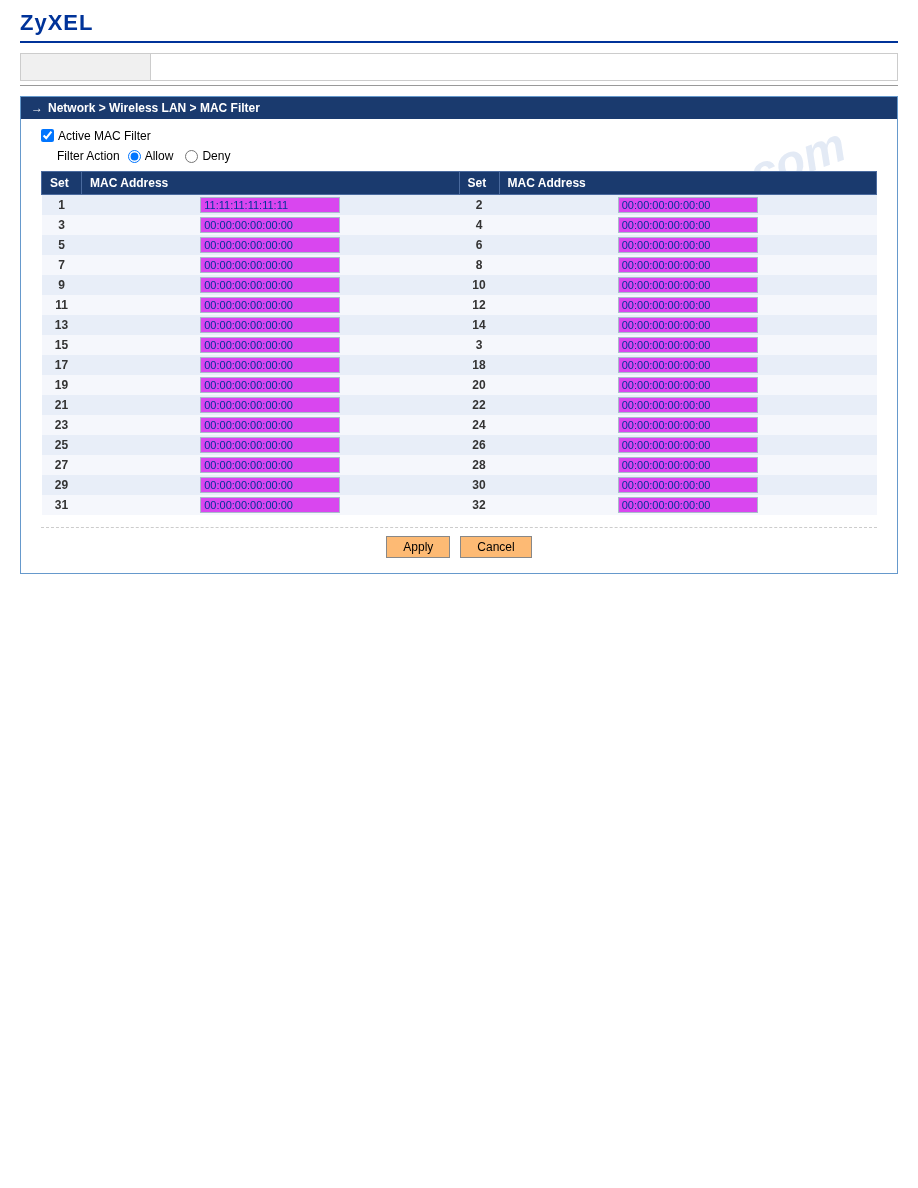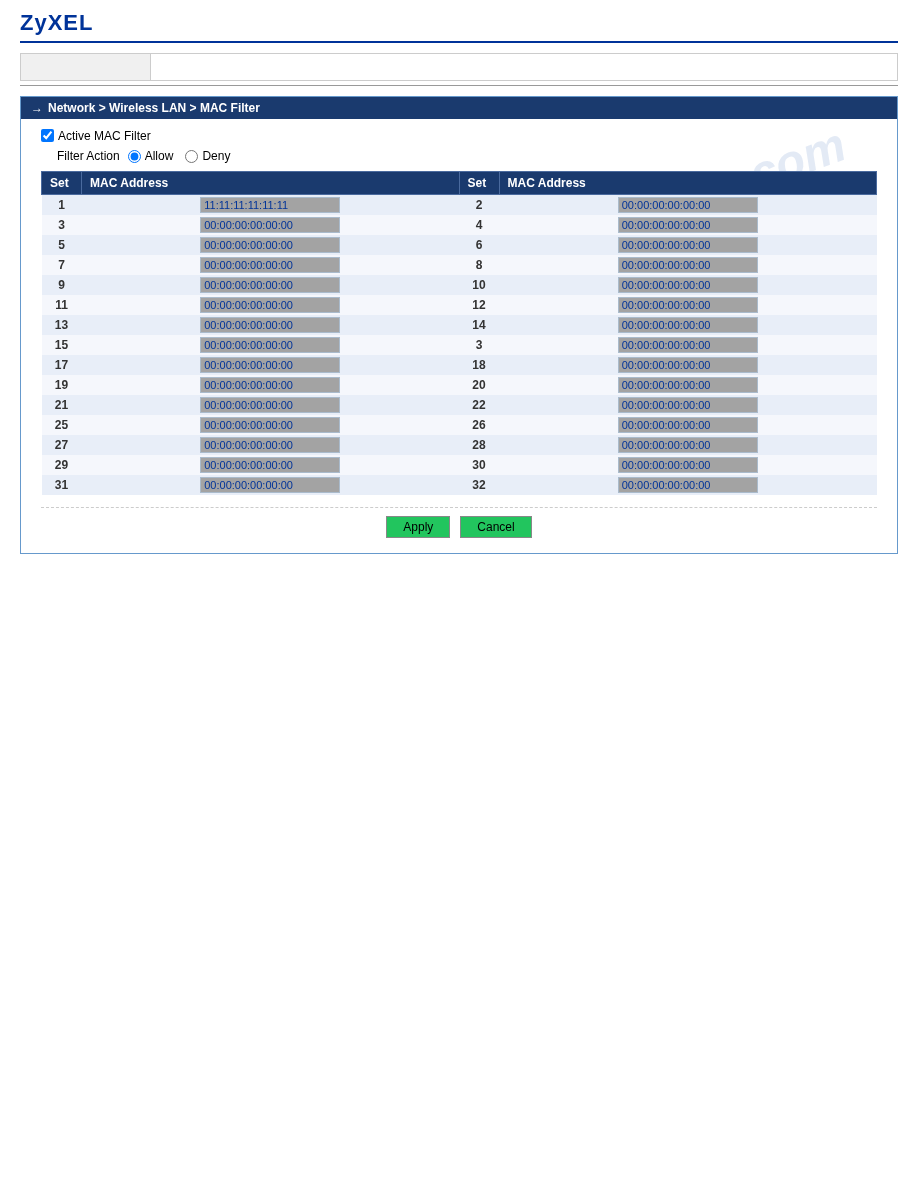--- a/index.html
+++ b/index.html
@@ -60,29 +60,29 @@
     .mac-table tbody tr:nth-child(odd) { background: #e8eef8; }
     .mac-table tbody tr:nth-child(even) { background: #f5f7fc; }
     .mac-table tbody td { padding: 2px 4px; border: none; text-align: center; font-size: 12px; }
     .mac-table .set-num { width: 40px; color: #333; font-weight: bold; }
     .mac-table input[type="text"] { 
       width: 140px; 
       border: 1px solid #aabbcc; 
       padding: 1px 3px; 
       font-size: 11px; 
       color: #003399;
-      background: #a3a3a3;
+      background: #d946ef;
     }
 
     .button-row { display: flex; justify-content: center; gap: 10px; margin-top: 12px; padding-top: 8px; border-top: 1px dashed #ccc; }
     .btn { 
       padding: 3px 16px; 
       font-size: 12px; 
       border: 1px solid #888; 
-      background: #22c55e; 
+      background: #fdba74; 
       cursor: pointer;
       min-width: 60px;
     }
   </style>
 </head>
 <body>
 
 <div id="header">
   <div class="logo"><span>ZyXEL</span></div>
 </div>
@@ -198,20 +198,26 @@
               <td class="set-num">20</td>
               <td><input type="text" value="00:00:00:00:00:00" style=""></td>
             </tr>
             <tr>
               <td class="set-num">21</td>
               <td><input type="text" value="00:00:00:00:00:00" style=""></td>
               <td class="set-num">22</td>
               <td><input type="text" value="00:00:00:00:00:00" style=""></td>
             </tr>
             <tr>
+              <td class="set-num">23</td>
+              <td><input type="text" value="00:00:00:00:00:00" style=""></td>
+              <td class="set-num">24</td>
+              <td><input type="text" value="00:00:00:00:00:00" style=""></td>
+            </tr>
+            <tr>
               <td class="set-num">25</td>
               <td><input type="text" value="00:00:00:00:00:00" style=""></td>
               <td class="set-num">26</td>
               <td><input type="text" value="00:00:00:00:00:00" style=""></td>
             </tr>
             <tr>
               <td class="set-num">27</td>
               <td><input type="text" value="00:00:00:00:00:00" style=""></td>
               <td class="set-num">28</td>
               <td><input type="text" value="00:00:00:00:00:00" style=""></td>

